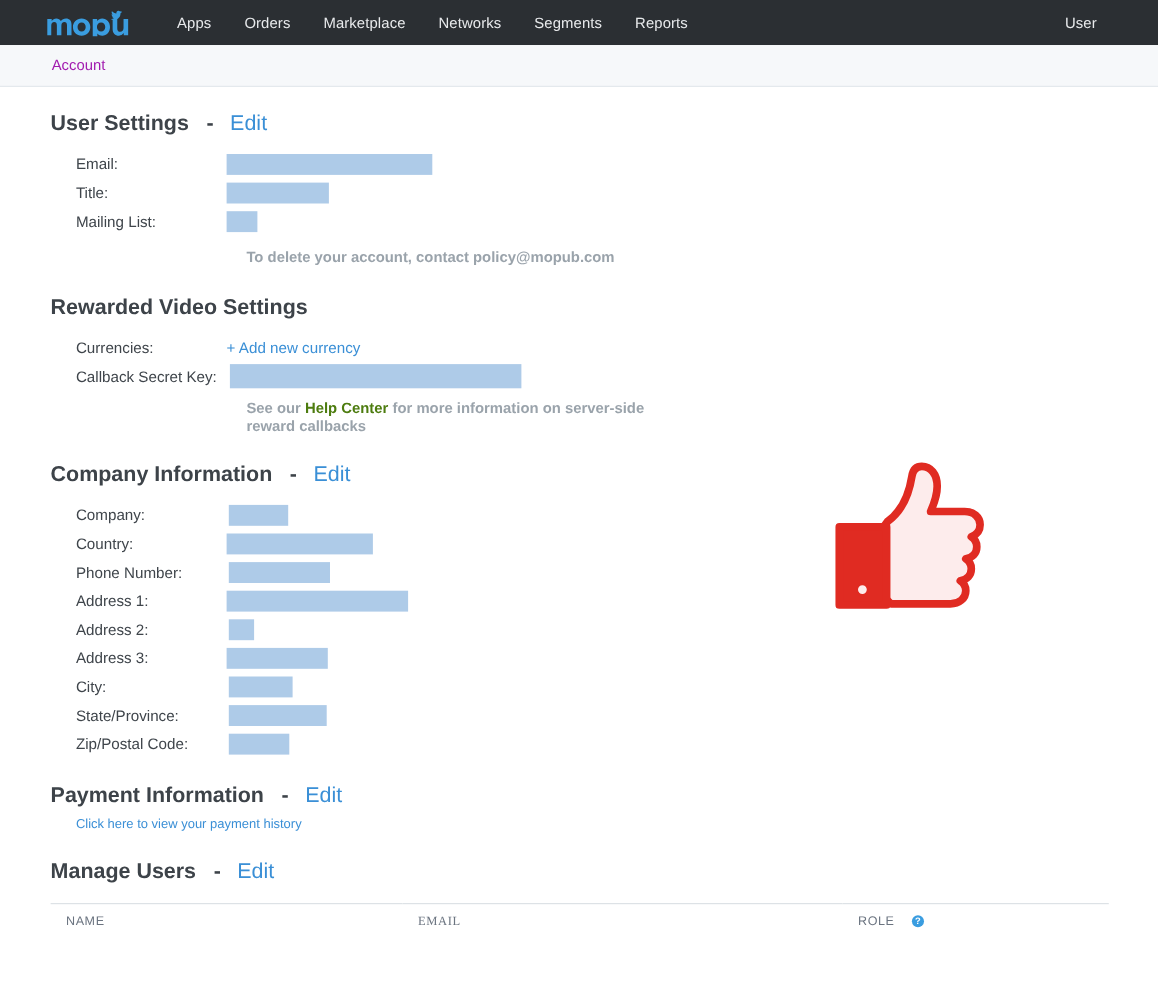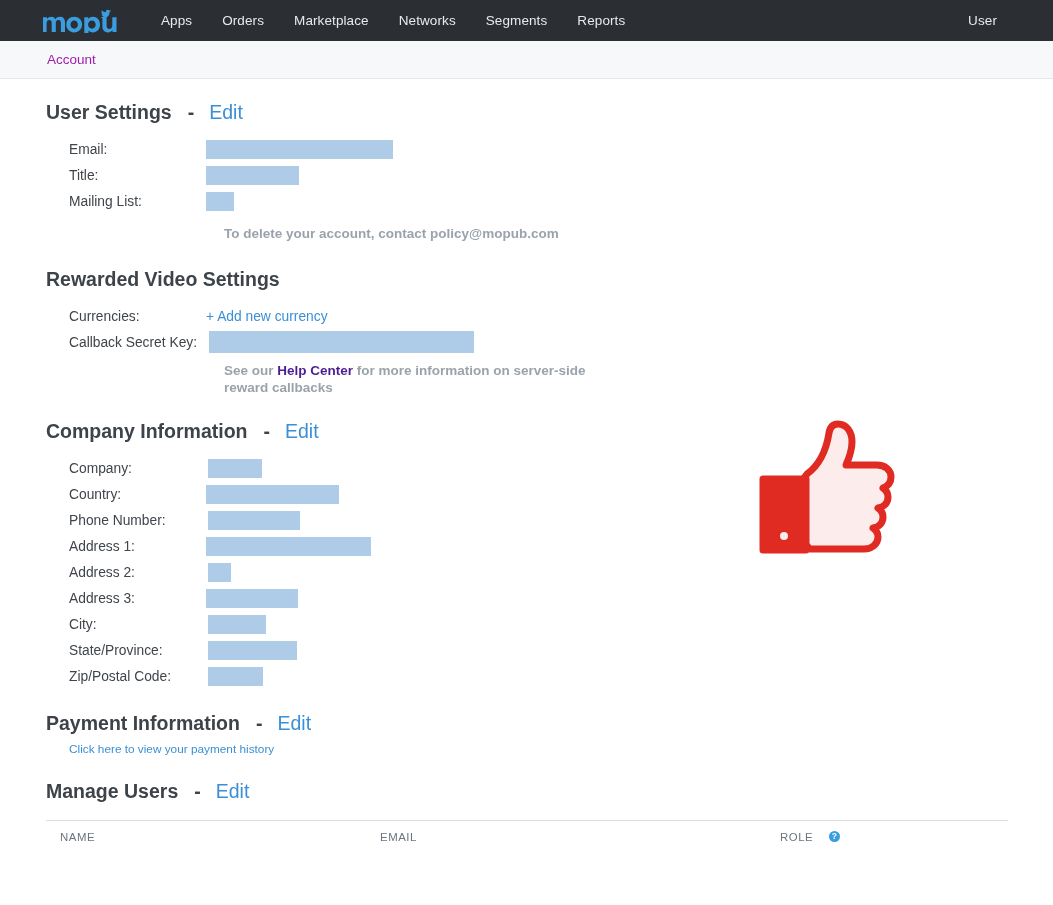--- a/index.html
+++ b/index.html
@@ -53,21 +53,21 @@
   .flabel {
     width: 155px; padding-left: 23px;
     font-size: 13.8px; color: #3f454b; white-space: nowrap;
   }
   .fval { position: relative; height: 26px; display:flex; align-items:center; }
   .bar { background: #aecbe8; height: 19px; display:block; }
 
   .helptext {
     font-size: 13.5px; color: #9aa3ab; line-height: 17px; font-weight: bold;
   }
-  .helptext a { color: #4c1d95; text-decoration: none; }
+  .helptext a { color: #4d7c0f; text-decoration: none; }
 
   a.inline-blue { color: #3a8fd6; text-decoration: none; font-size: 13.8px; }
 
   
   .thumb { position: absolute; left: 752px; top: 337px; width: 165px; height: 148px; }
   .thumb svg { display:block; width:100%; height:100%; }
 
   
   a.paylink { color:#3a8fd6; font-size: 11.8px; text-decoration:none; }
 
@@ -84,21 +84,21 @@
     border-bottom: 1px solid #dadfe4; font-size: 13.2px; color: #3f454b;
   }
   .th-role { display:inline-flex; align-items:center; gap:16px; }
   .infoicon {
     width: 11px; height: 11px; border-radius: 50%;
     background: #3a9de0; color: #fff; font-size: 8.5px; font-weight: bold;
     display: inline-flex; align-items: center; justify-content: center;
     line-height: 1; position: relative; top: -0.5px;
   }
   .col-name { width: 320px; }
-  .col-email { width: 400px; }
+  .col-email { width: 400px; font-family: Liberation Serif, serif; }
 </style>
 </head>
 <body>
 
 <div class="page">
 
   <div class="topnav">
     <a class="logo" href="#" title="mopub">
       <svg width="78" height="26" viewBox="0 0 78 26" aria-hidden="true">
         <g fill="#3a9de0">

